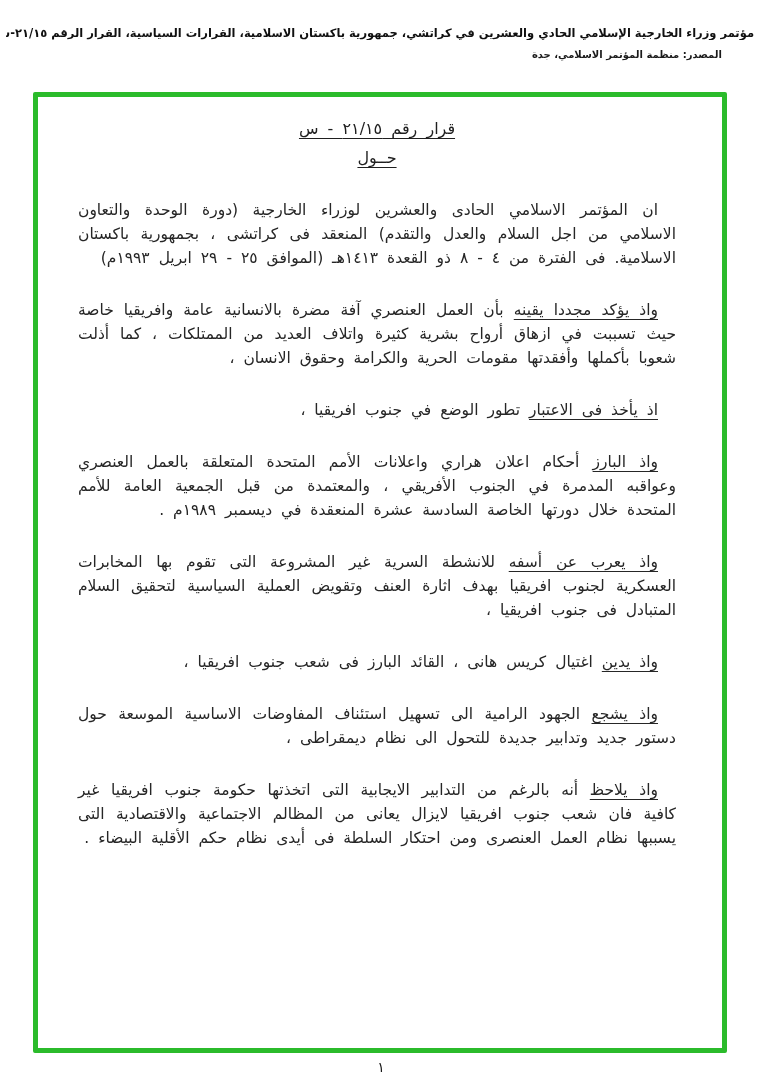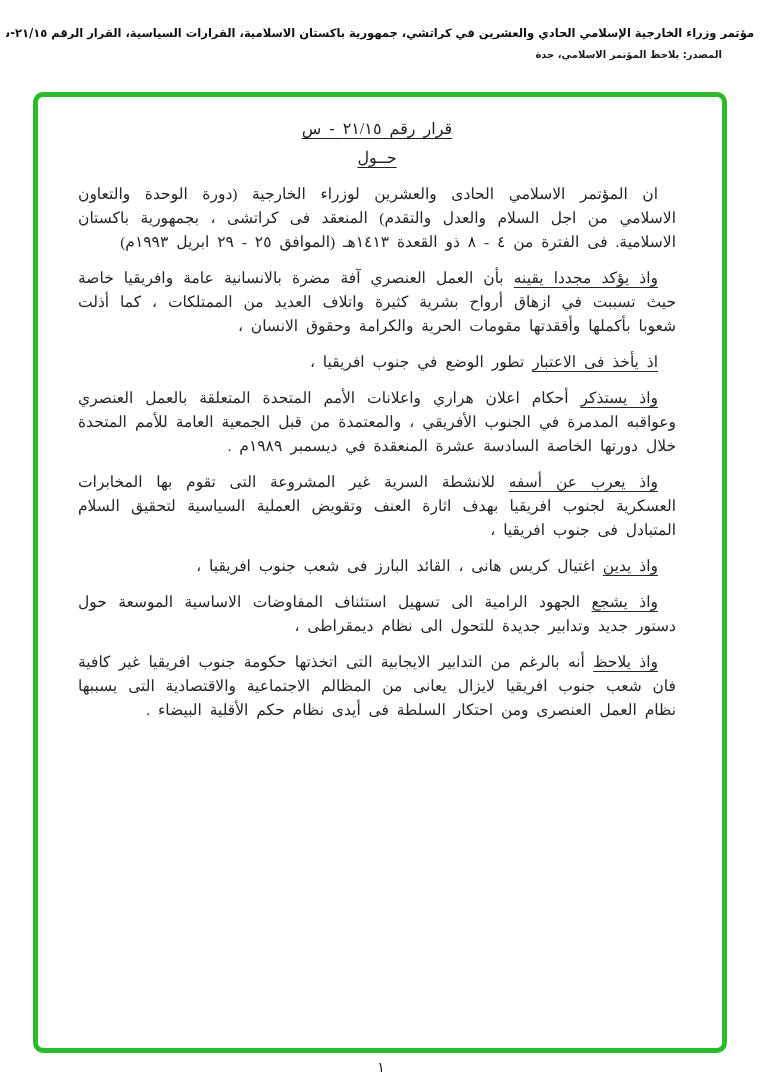--- a/index.html
+++ b/index.html
@@ -30,23 +30,22 @@
     text-align:right;
     font-size:10px;
     font-weight:bold;
     color:#1a1a1a;
   }
   .green-frame {
     position:absolute;
     left:33px; top:92px;
     width:694px; height:961px;
     border:5px solid #2bbb2b;
-    border-radius:10px;
+    border-radius:2px;
     background:#ffffff;
-    font-family:Liberation Serif, serif;
   }
   .doc-body {
     position:absolute;
     inset:0;
     padding:20px 46px 16px 40px;
     direction:rtl;
     text-align:justify;
     font-size:15.5px;
     line-height:24px;
     word-spacing:4px;
@@ -61,51 +60,51 @@
     font-size:16px;
     margin-bottom:5px;
     color:#1f1f1f;
   }
   .title-line, .lead {
     text-decoration:underline;
     text-underline-offset:4px;
     text-decoration-thickness:1px;
   }
   .para {
-    margin-top:12px;
+    margin-top:28px;
     text-indent:18px;
   }
   .page-number {
     position:absolute;
     bottom:6px; left:0; right:0;
     text-align:center;
     font-size:14px;
     color:#1a1a1a;
   }
 </style>
 </head>
 <body>
 
 <div class="top-header">مؤتمر وزراء الخارجية الإسلامي الحادي والعشرين في كراتشي، جمهورية باكستان الاسلامية، القرارات السياسية، القرار الرقم ٢١/١٥-س</div>
 
-<div class="source-line">المصدر: يلاحظ المؤتمر الاسلامي، جدة</div>
+<div class="source-line">المصدر: منظمة المؤتمر الاسلامي، جدة</div>
 
 <div class="green-frame">
   <div class="doc-body">
 
     <div class="title-block">
       <div class="title-line">قرار رقم ٢١/١٥ - س</div>
       <div class="title-line">حــول</div>
     </div>
 
     <div id="paragraphs">
         <div class="para">ان المؤتمر الاسلامي الحادى والعشرين لوزراء الخارجية (دورة الوحدة والتعاون الاسلامي من اجل السلام والعدل والتقدم) المنعقد فى كراتشى ، بجمهورية باكستان الاسلامية. فى الفترة من ٤ - ٨ ذو القعدة ١٤١٣هـ (الموافق ٢٥ - ٢٩ ابريل ١٩٩٣م)</div>
         <div class="para"><span class="lead">واذ يؤكد مجددا يقينه</span> بأن العمل العنصري آفة مضرة بالانسانية عامة وافريقيا خاصة حيث تسببت في ازهاق أرواح بشرية كثيرة واتلاف العديد من الممتلكات ، كما أذلت شعوبا بأكملها وأفقدتها مقومات الحرية والكرامة وحقوق الانسان ،</div>
         <div class="para"><span class="lead">اذ يأخذ فى الاعتبار</span> تطور الوضع في جنوب افريقيا ،</div>
-        <div class="para"><span class="lead">واذ يستذكر</span> أحكام اعلان هراري واعلانات الأمم المتحدة المتعلقة بالعمل العنصري وعواقبه المدمرة في الجنوب الأفريقي ، والمعتمدة من قبل الجمعية العامة للأمم المتحدة خلال دورتها الخاصة السادسة عشرة المنعقدة في ديسمبر ١٩٨٩م .</div>
+        <div class="para"><span class="lead">واذ البارز</span> أحكام اعلان هراري واعلانات الأمم المتحدة المتعلقة بالعمل العنصري وعواقبه المدمرة في الجنوب الأفريقي ، والمعتمدة من قبل الجمعية العامة للأمم المتحدة خلال دورتها الخاصة السادسة عشرة المنعقدة في ديسمبر ١٩٨٩م .</div>
         <div class="para"><span class="lead">واذ يعرب عن أسفه</span> للانشطة السرية غير المشروعة التى تقوم بها المخابرات العسكرية لجنوب افريقيا بهدف اثارة العنف وتقويض العملية السياسية لتحقيق السلام المتبادل فى جنوب افريقيا ،</div>
         <div class="para"><span class="lead">واذ يدين</span> اغتيال كريس هانى ، القائد البارز فى شعب جنوب افريقيا ،</div>
         <div class="para"><span class="lead">واذ يشجع</span> الجهود الرامية الى تسهيل استئناف المفاوضات الاساسية الموسعة حول دستور جديد وتدابير جديدة للتحول الى نظام ديمقراطى ،</div>
         <div class="para"><span class="lead">واذ يلاحظ</span> أنه بالرغم من التدابير الايجابية التى اتخذتها حكومة جنوب افريقيا غير كافية فان شعب جنوب افريقيا لايزال يعانى من المظالم الاجتماعية والاقتصادية التى يسببها نظام العمل العنصرى ومن احتكار السلطة فى أيدى نظام حكم الأقلية البيضاء .</div>
       </div>
 
   </div>
 </div>
 
 <div class="page-number">١</div>

